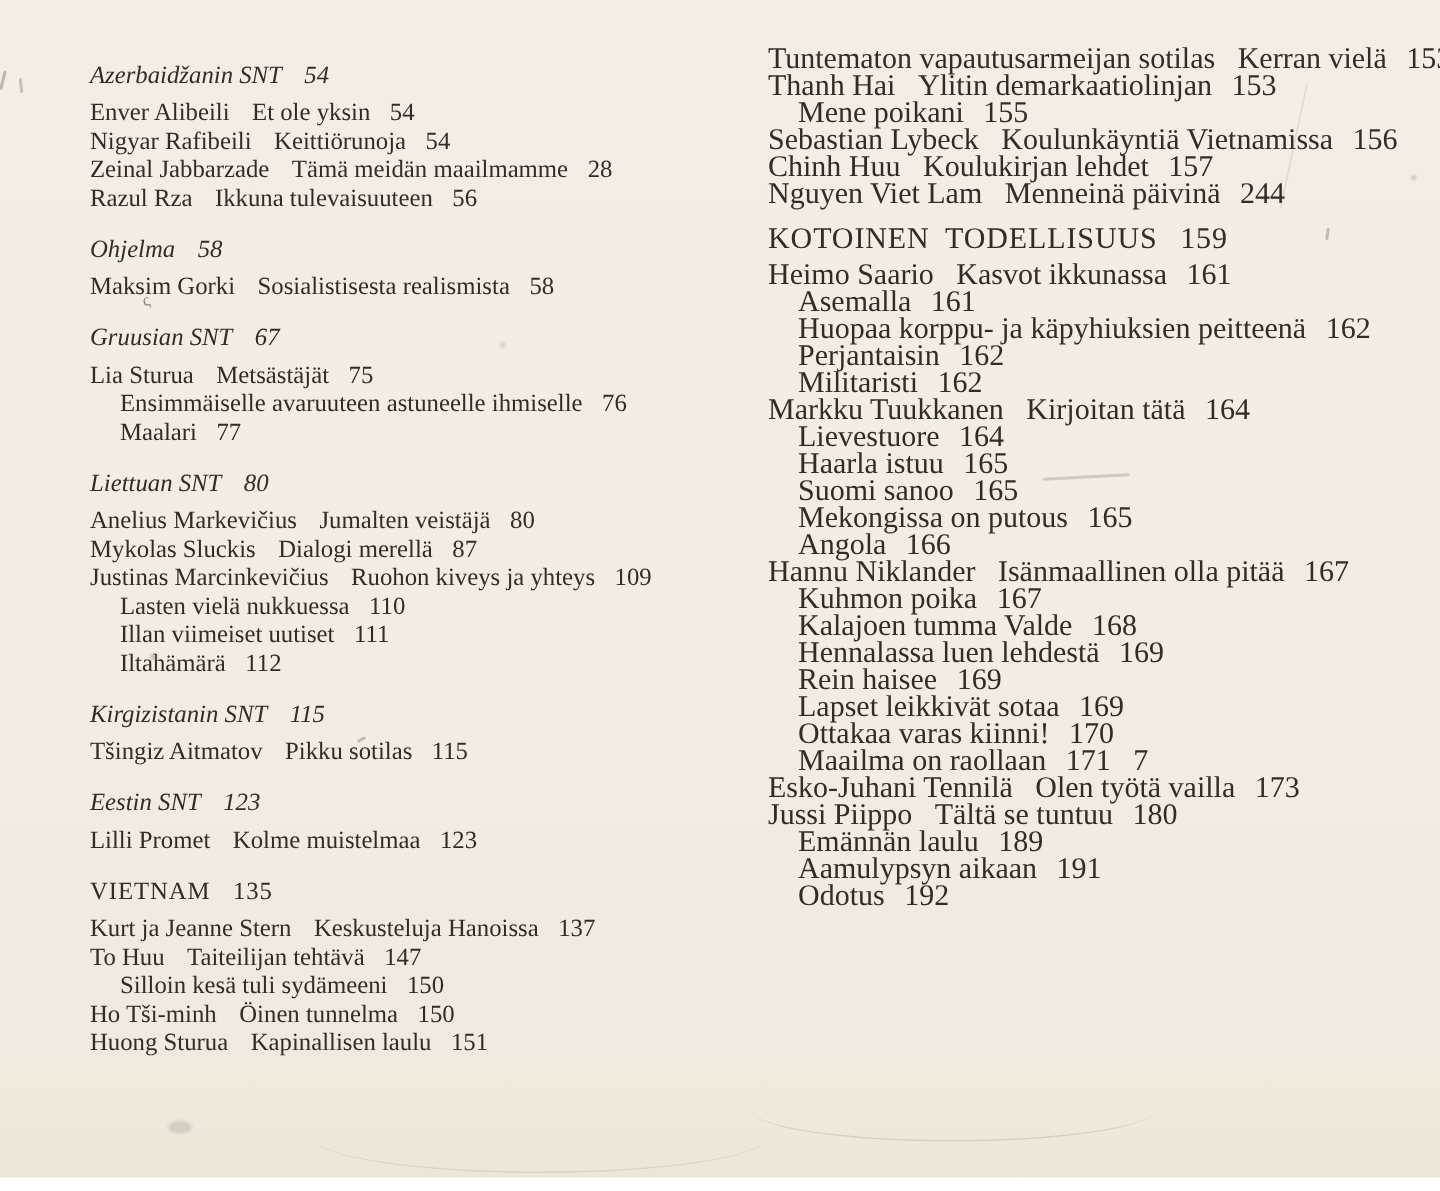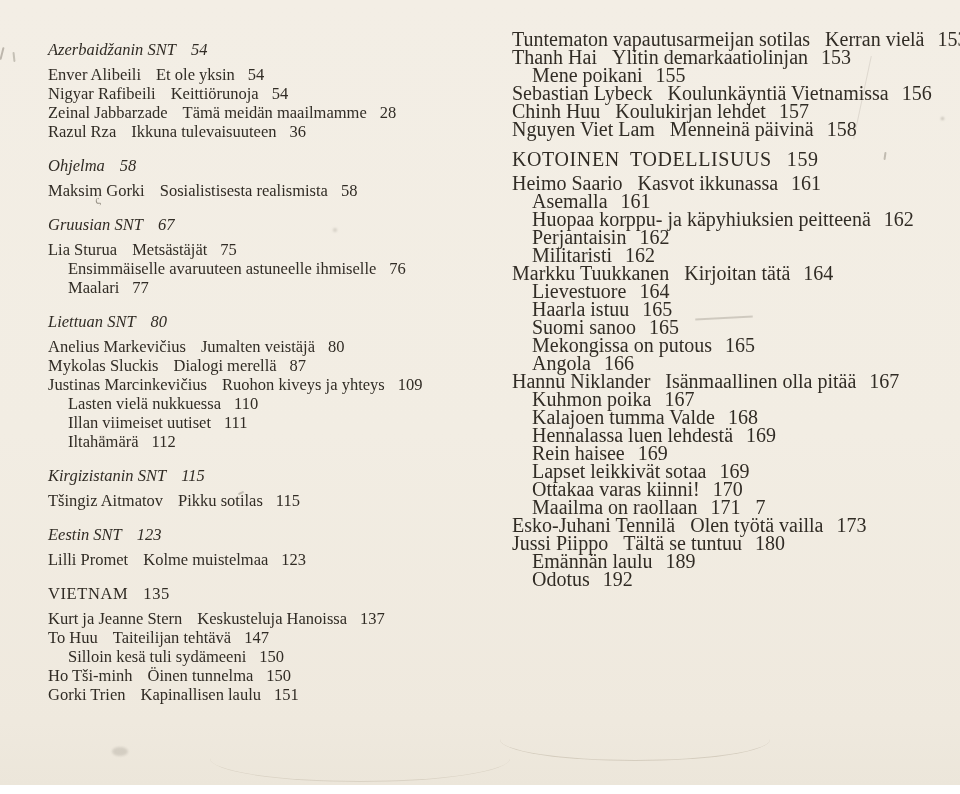--- a/index.html
+++ b/index.html
@@ -6,21 +6,21 @@
   body{
     width:960px;height:794px;position:relative;overflow:hidden;
     background:#ffffff;
     font-family:"Liberation Serif","DejaVu Serif",serif;
   }
   .paper{
     position:absolute;left:0;top:0;right:0;bottom:9px;
     background:linear-gradient(180deg,#f3eee5 0%,#f2ede3 55%,#efe9de 92%,#ece6da 100%);
   }
   .page{position:absolute;color:#312c25;}
-  .page-left{left:48px;top:40px;width:412px;font-size:16.5px;line-height:19px;}
+  .page-left{left:60px;top:40px;width:412px;font-size:16.5px;line-height:19px;}
   .page-right{left:512px;top:30px;width:434px;font-size:20px;line-height:18px;}
   .section{margin-top:15px;}
   .section:first-child{margin-top:0;}
   .page-right .section + .section{margin-top:12px;}
   .heading{white-space:nowrap;margin-bottom:6px;}
   .heading.italic{font-style:italic;}
   .heading.caps{letter-spacing:0.6px;word-spacing:5px;}
   .heading .pagenum{margin-left:15px;}
   .entry{white-space:nowrap;}
   .entry.indent{padding-left:20px;}
@@ -36,21 +36,21 @@
 </head>
 <body>
 
 <div class="paper">
   <div class="page page-left">
       <div class="section">
         <div class="heading italic"><span class="heading-text">Azerbaidžanin SNT</span><span class="pagenum">54</span></div>
         <div class="entry"><span class="author">Enver Alibeili</span><span class="title">Et ole yksin</span><span class="pagenum">54</span></div>
         <div class="entry"><span class="author">Nigyar Rafibeili</span><span class="title">Keittiörunoja</span><span class="pagenum">54</span></div>
         <div class="entry"><span class="author">Zeinal Jabbarzade</span><span class="title">Tämä meidän maailmamme</span><span class="pagenum">28</span></div>
-        <div class="entry"><span class="author">Razul Rza</span><span class="title">Ikkuna tulevaisuuteen</span><span class="pagenum">36</span></div>
+        <div class="entry"><span class="author">Razul Rza</span><span class="title">Ikkuna tulevaisuuteen</span><span class="pagenum">56</span></div>
       </div>
       <div class="section">
         <div class="heading italic"><span class="heading-text">Ohjelma</span><span class="pagenum">58</span></div>
         <div class="entry"><span class="author">Maksim Gorki</span><span class="title">Sosialistisesta realismista</span><span class="pagenum">58</span></div>
       </div>
       <div class="section">
         <div class="heading italic"><span class="heading-text">Gruusian SNT</span><span class="pagenum">67</span></div>
         <div class="entry"><span class="author">Lia Sturua</span><span class="title">Metsästäjät</span><span class="pagenum">75</span></div>
         <div class="entry indent"><span class="title">Ensimmäiselle avaruuteen astuneelle ihmiselle</span><span class="pagenum">76</span></div>
         <div class="entry indent"><span class="title">Maalari</span><span class="pagenum">77</span></div>
@@ -71,31 +71,31 @@
       <div class="section">
         <div class="heading italic"><span class="heading-text">Eestin SNT</span><span class="pagenum">123</span></div>
         <div class="entry"><span class="author">Lilli Promet</span><span class="title">Kolme muistelmaa</span><span class="pagenum">123</span></div>
       </div>
       <div class="section">
         <div class="heading caps"><span class="heading-text">VIETNAM</span><span class="pagenum">135</span></div>
         <div class="entry"><span class="author">Kurt ja Jeanne Stern</span><span class="title">Keskusteluja Hanoissa</span><span class="pagenum">137</span></div>
         <div class="entry"><span class="author">To Huu</span><span class="title">Taiteilijan tehtävä</span><span class="pagenum">147</span></div>
         <div class="entry indent"><span class="title">Silloin kesä tuli sydämeeni</span><span class="pagenum">150</span></div>
         <div class="entry"><span class="author">Ho Tši-minh</span><span class="title">Öinen tunnelma</span><span class="pagenum">150</span></div>
-        <div class="entry"><span class="author">Gorki Trien</span><span class="title">Kapinallisen laulu</span><span class="pagenum">151</span></div>
+        <div class="entry"><span class="author">Huong Sturua</span><span class="title">Kapinallisen laulu</span><span class="pagenum">151</span></div>
       </div>
     </div>
   <div class="page page-right">
       <div class="section">
         <div class="entry"><span class="author">Tuntematon vapautusarmeijan sotilas</span><span class="title">Kerran vielä</span><span class="pagenum">153</span></div>
         <div class="entry"><span class="author">Thanh Hai</span><span class="title">Ylitin demarkaatiolinjan</span><span class="pagenum">153</span></div>
         <div class="entry indent"><span class="title">Mene poikani</span><span class="pagenum">155</span></div>
         <div class="entry"><span class="author">Sebastian Lybeck</span><span class="title">Koulunkäyntiä Vietnamissa</span><span class="pagenum">156</span></div>
         <div class="entry"><span class="author">Chinh Huu</span><span class="title">Koulukirjan lehdet</span><span class="pagenum">157</span></div>
-        <div class="entry"><span class="author">Nguyen Viet Lam</span><span class="title">Menneinä päivinä</span><span class="pagenum">158</span></div>
+        <div class="entry"><span class="author">Nguyen Viet Lam</span><span class="title">Menneinä päivinä</span><span class="pagenum">244</span></div>
       </div>
       <div class="section">
         <div class="heading caps"><span class="heading-text">KOTOINEN TODELLISUUS</span><span class="pagenum">159</span></div>
         <div class="entry"><span class="author">Heimo Saario</span><span class="title">Kasvot ikkunassa</span><span class="pagenum">161</span></div>
         <div class="entry indent"><span class="title">Asemalla</span><span class="pagenum">161</span></div>
         <div class="entry indent"><span class="title">Huopaa korppu- ja käpyhiuksien peitteenä</span><span class="pagenum">162</span></div>
         <div class="entry indent"><span class="title">Perjantaisin</span><span class="pagenum">162</span></div>
         <div class="entry indent"><span class="title">Militaristi</span><span class="pagenum">162</span></div>
         <div class="entry"><span class="author">Markku Tuukkanen</span><span class="title">Kirjoitan tätä</span><span class="pagenum">164</span></div>
         <div class="entry indent"><span class="title">Lievestuore</span><span class="pagenum">164</span></div>
@@ -107,20 +107,21 @@
         <div class="entry indent"><span class="title">Kuhmon poika</span><span class="pagenum">167</span></div>
         <div class="entry indent"><span class="title">Kalajoen tumma Valde</span><span class="pagenum">168</span></div>
         <div class="entry indent"><span class="title">Hennalassa luen lehdestä</span><span class="pagenum">169</span></div>
         <div class="entry indent"><span class="title">Rein haisee</span><span class="pagenum">169</span></div>
         <div class="entry indent"><span class="title">Lapset leikkivät sotaa</span><span class="pagenum">169</span></div>
         <div class="entry indent"><span class="title">Ottakaa varas kiinni!</span><span class="pagenum">170</span></div>
         <div class="entry indent"><span class="title">Maailma on raollaan</span><span class="pagenum">171   7</span></div>
         <div class="entry"><span class="author">Esko-Juhani Tennilä</span><span class="title">Olen työtä vailla</span><span class="pagenum">173</span></div>
         <div class="entry"><span class="author">Jussi Piippo</span><span class="title">Tältä se tuntuu</span><span class="pagenum">180</span></div>
         <div class="entry indent"><span class="title">Emännän laulu</span><span class="pagenum">189</span></div>
+        <div class="entry indent"><span class="title">Aamulypsyn aikaan</span><span class="pagenum">191</span></div>
         <div class="entry indent"><span class="title">Odotus</span><span class="pagenum">192</span></div>
       </div>
     </div>
 
   <div class="artifact a-stroke" style="left:1px;top:47px;width:2px;height:13px;transform:rotate(14deg);opacity:.55;"></div>
   <div class="artifact a-stroke" style="left:13px;top:52px;width:2px;height:10px;transform:rotate(-6deg);opacity:.45;"></div>
   <div class="artifact" style="left:95px;top:193px;font-size:12px;color:#7d776c;transform:rotate(-18deg);opacity:.8;">ς</div>
   <div class="artifact a-blob" style="left:333px;top:228px;width:4px;height:4px;opacity:.35;"></div>
   <div class="artifact a-blob" style="left:100px;top:436px;width:5px;height:4px;opacity:.5;"></div>
   <div class="artifact a-stroke" style="left:238px;top:492px;width:6px;height:2px;transform:rotate(-25deg);opacity:.5;"></div>

